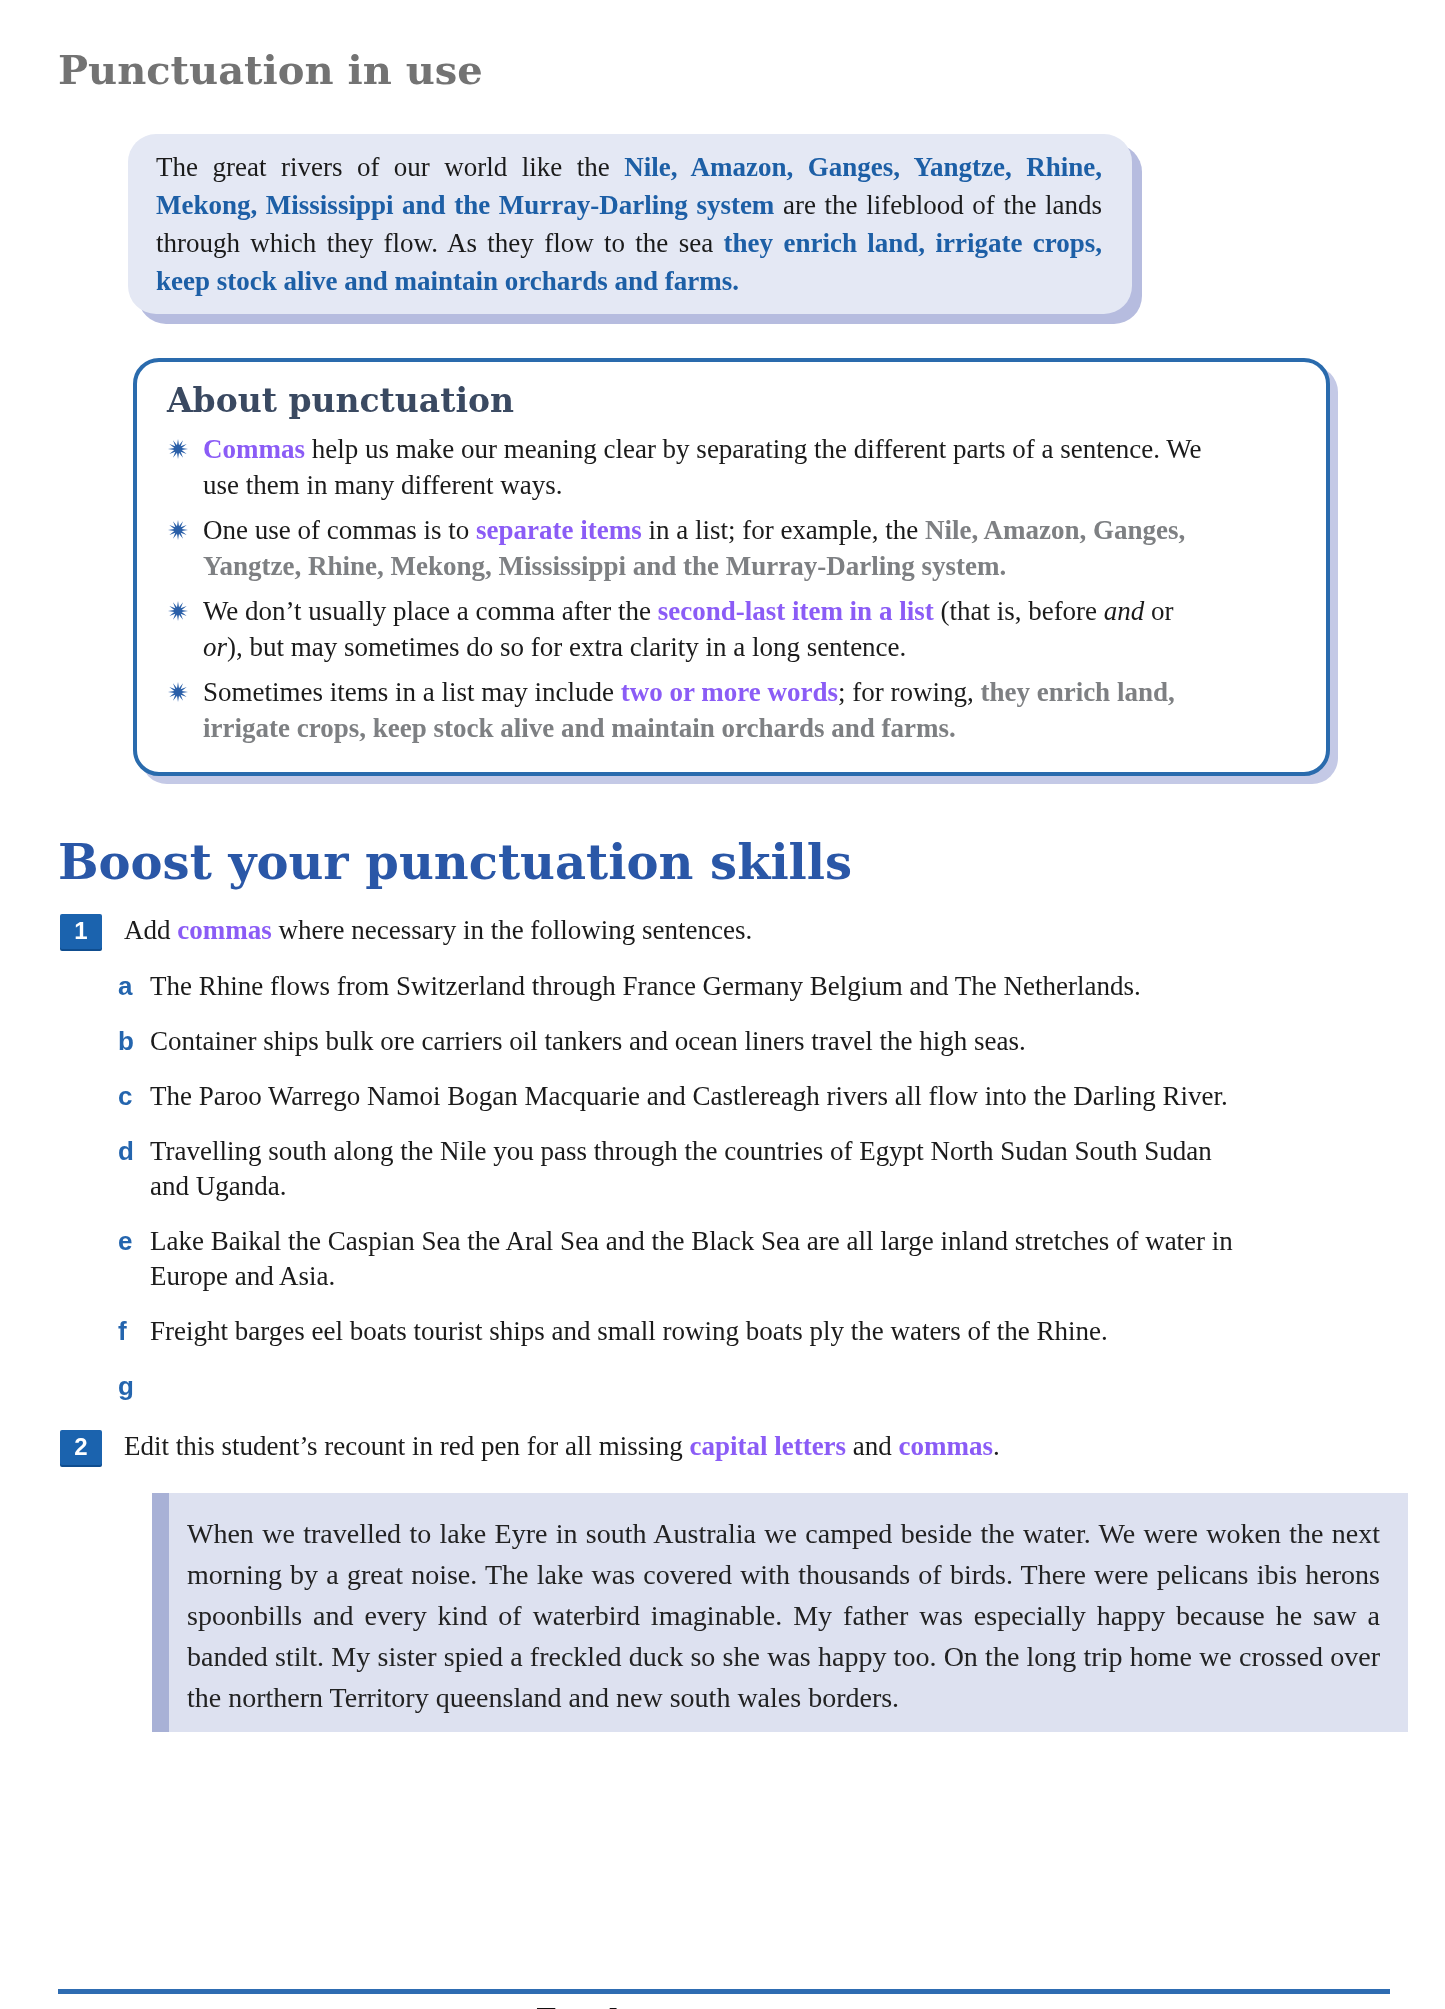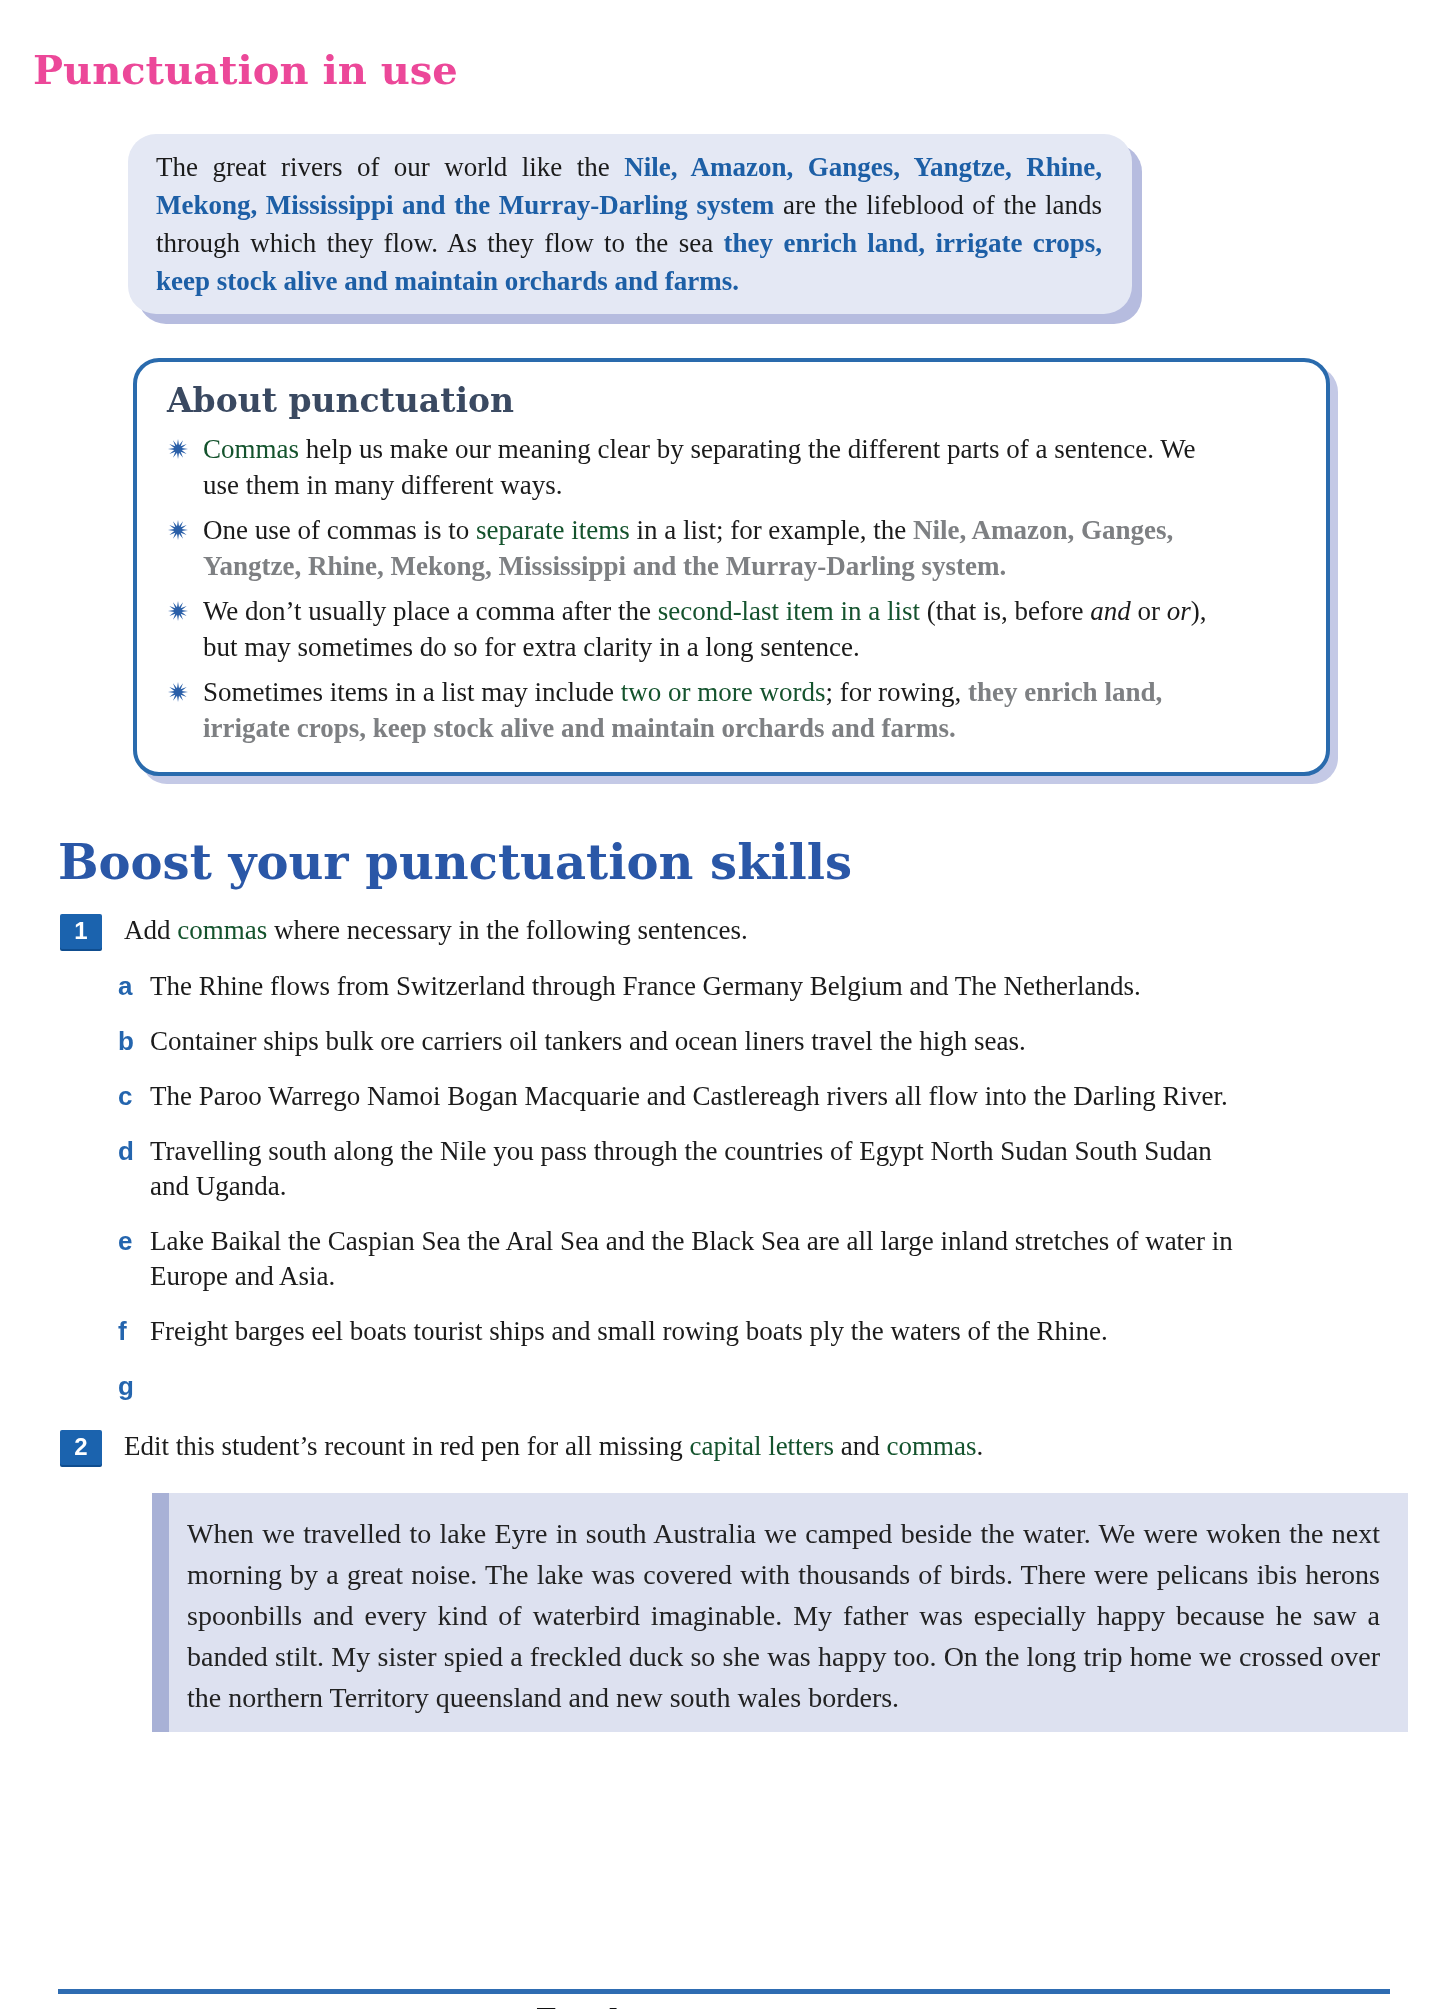--- a/index.html
+++ b/index.html
@@ -4,24 +4,24 @@
 <style>
   html,body{margin:0;padding:0;}
   body{
     width:1445px;height:2009px;position:relative;background:#ffffff;
     font-family:"Liberation Serif", serif;color:#1b1b1b;overflow:hidden;
   }
   .page{width:1445px;height:2009px;position:relative;}
 
   
   h1.main-heading{
-    margin:46px 0 0 33px;
+    margin:46px 0 0 58px;
     font-family:"DejaVu Serif", serif;
     font-size:40px;line-height:1.2;font-weight:bold;
-    color:#ec4899;letter-spacing:0;
+    color:#737373;letter-spacing:0;
   }
   h2.boost-heading{
     margin:58px 0 0 58px;
     font-family:"DejaVu Serif", serif;
     font-size:48px;line-height:1.2;font-weight:bold;
     color:#2a57a7;
   }
 
   
   .intro-box{
@@ -112,21 +112,21 @@
     font-size:25px;color:#111;margin-left:8px;
   }
   .brand-title{
     font-family:"Liberation Sans", sans-serif;font-weight:bold;
     font-size:25px;color:#2a5fa8;margin-left:10px;
   }
 
   
   .seg-n{}
   .seg-bb{font-weight:bold;color:#1d5fa6;}
-  .seg-bk{font-weight:normal;color:#14532d;}
+  .seg-bk{font-weight:bold;color:#8b5cf6;}
   .seg-bg{font-weight:bold;color:#7e8083;}
   .seg-i{font-style:italic;}
 </style>
 </head>
 <body>
 
 <div class="page">
 
   <h1 class="main-heading">Punctuation in use</h1>
 

